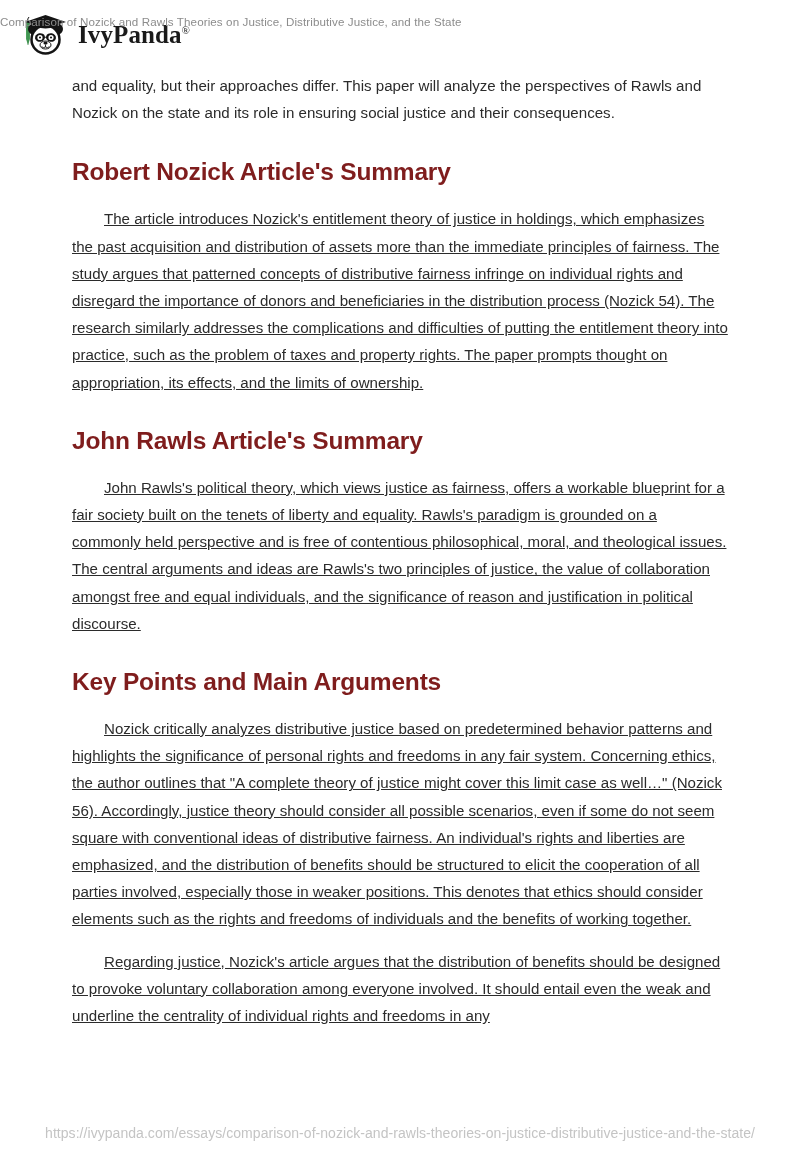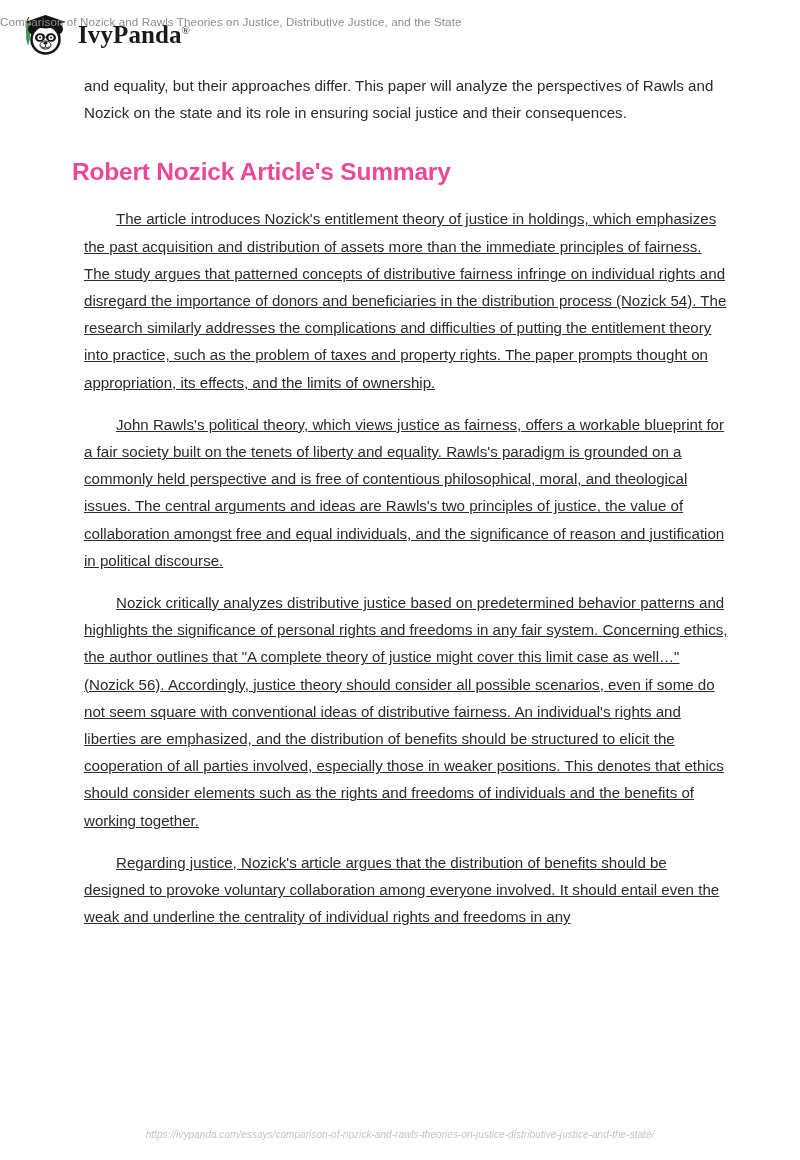--- a/index.html
+++ b/index.html
@@ -80,64 +80,63 @@
 
   
   .content {
     position: absolute;
     left: 72px;
     top: 72px;
     width: 656px;
   }
 
   .content p {
-    margin: 0 0 0 12px;
+    margin: 0 0 0 0;
     font-size: 15.1px;
     line-height: 27.2px;
     color: #2b2b2b;
     text-align: left;
     font-family: "Liberation Sans", sans-serif;
   }
   .content p.indent {
     text-indent: 32px;
     text-decoration: underline;
   }
   .content p + p {
     margin-top: 15px;
   }
 
   h2.section-heading {
     font-size: 24.5px;
     line-height: 30px;
     font-weight: 700;
-    color: #ec4899;
+    color: #7f1d1d;
     margin: 30px 0 18px 0;
     letter-spacing: -0.2px;
     font-family: "Liberation Sans", sans-serif;
   }
   h2.section-heading.first {
     margin-top: 31px;
   }
 
   
   .page-footer {
     position: absolute;
     left: 0;
     bottom: 18px;
     width: 800px;
     text-align: center;
   }
   .footer-url {
-    font-size: 10px;
+    font-size: 14px;
     color: #c4c4c4;
     font-family: "Liberation Sans", sans-serif;
     letter-spacing: 0.05px;
     white-space: nowrap;
     text-decoration: none;
-    font-style: italic;
   }
 </style>
 </head>
 <body>
 
 <div class="page">
 
   <div class="page-header">
 
     <div class="brand">
@@ -178,22 +177,24 @@
     <div class="header-title">Comparison of Nozick and Rawls Theories on Justice, Distributive Justice, and the State</div>
   </div>
 
   <div class="content">
 
     <p>and equality, but their approaches differ. This paper will analyze the perspectives of Rawls and Nozick on the state and its role in ensuring social justice and their consequences.</p>
 
     <h2 class="section-heading first">Robert Nozick Article's Summary</h2>
     <p class="indent">The article introduces Nozick's entitlement theory of justice in holdings, which emphasizes the past acquisition and distribution of assets more than the immediate principles of fairness. The study argues that patterned concepts of distributive fairness infringe on individual rights and disregard the importance of donors and beneficiaries in the distribution process (Nozick 54). The research similarly addresses the complications and difficulties of putting the entitlement theory into practice, such as the problem of taxes and property rights. The paper prompts thought on appropriation, its effects, and the limits of ownership.</p>
 
+    <h2 class="section-heading">John Rawls Article's Summary</h2>
     <p class="indent">John Rawls's political theory, which views justice as fairness, offers a workable blueprint for a fair society built on the tenets of liberty and equality. Rawls's paradigm is grounded on a commonly held perspective and is free of contentious philosophical, moral, and theological issues. The central arguments and ideas are Rawls's two principles of justice, the value of collaboration amongst free and equal individuals, and the significance of reason and justification in political discourse.</p>
 
+    <h2 class="section-heading">Key Points and Main Arguments</h2>
     <p class="indent">Nozick critically analyzes distributive justice based on predetermined behavior patterns and highlights the significance of personal rights and freedoms in any fair system. Concerning ethics, the author outlines that "A complete theory of justice might cover this limit case as well…" (Nozick 56). Accordingly, justice theory should consider all possible scenarios, even if some do not seem square with conventional ideas of distributive fairness. An individual's rights and liberties are emphasized, and the distribution of benefits should be structured to elicit the cooperation of all parties involved, especially those in weaker positions. This denotes that ethics should consider elements such as the rights and freedoms of individuals and the benefits of working together.</p>
     <p class="indent">Regarding justice, Nozick's article argues that the distribution of benefits should be designed to provoke voluntary collaboration among everyone involved. It should entail even the weak and underline the centrality of individual rights and freedoms in any</p>
   </div>
 
   <div class="page-footer">
     <span class="footer-url">https://ivypanda.com/essays/comparison-of-nozick-and-rawls-theories-on-justice-distributive-justice-and-the-state/</span>
   </div>
 
 </div>
 

